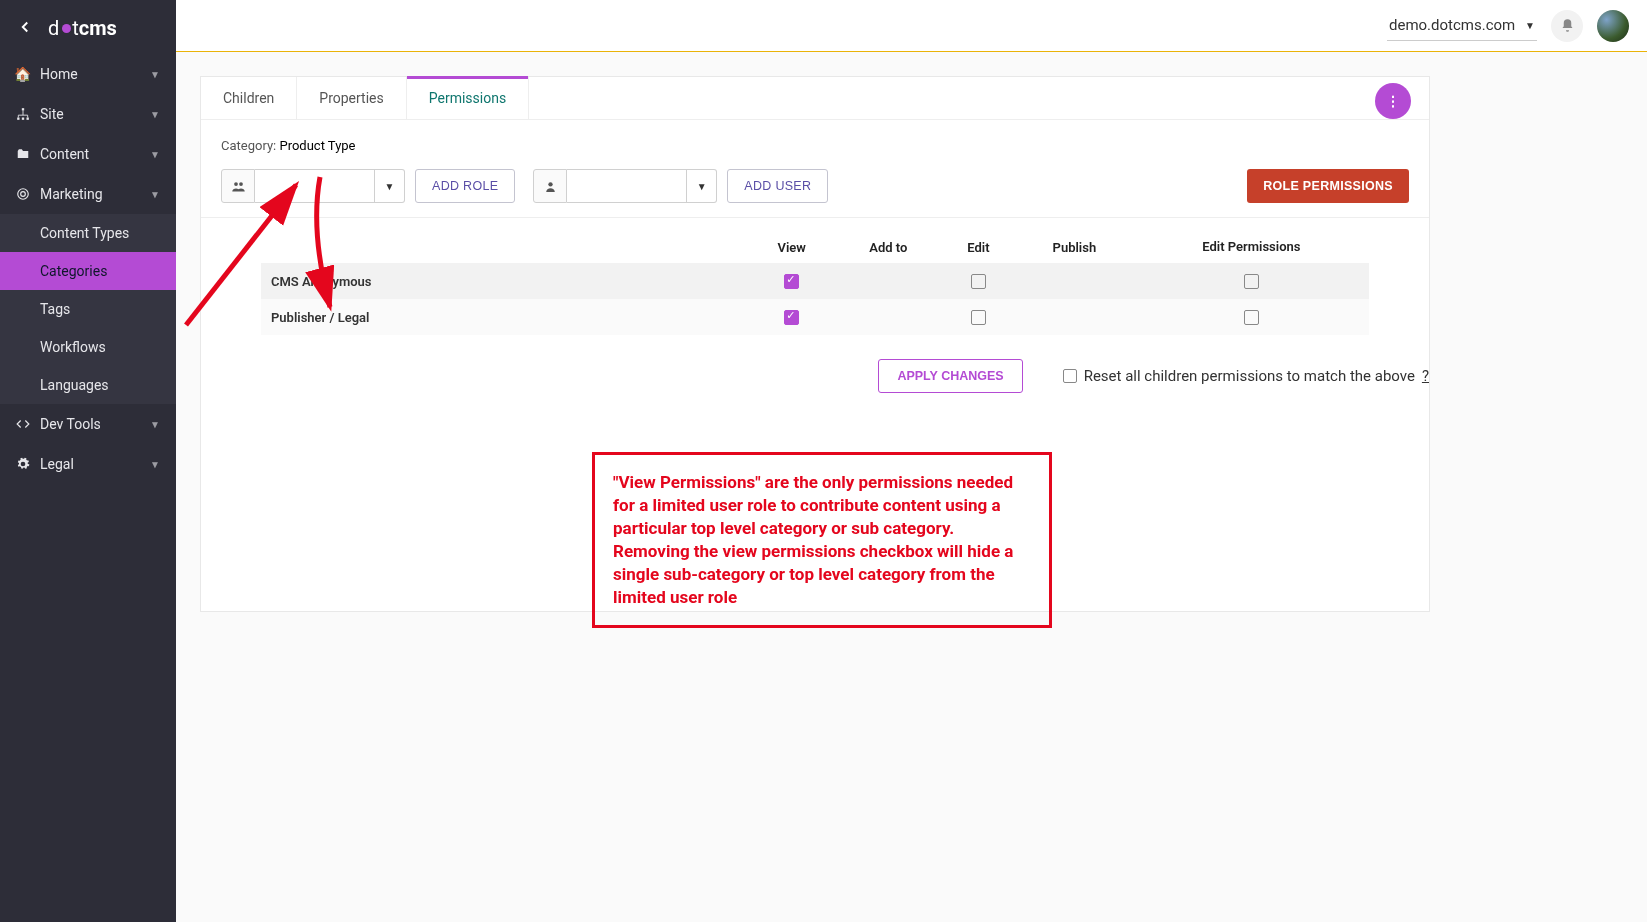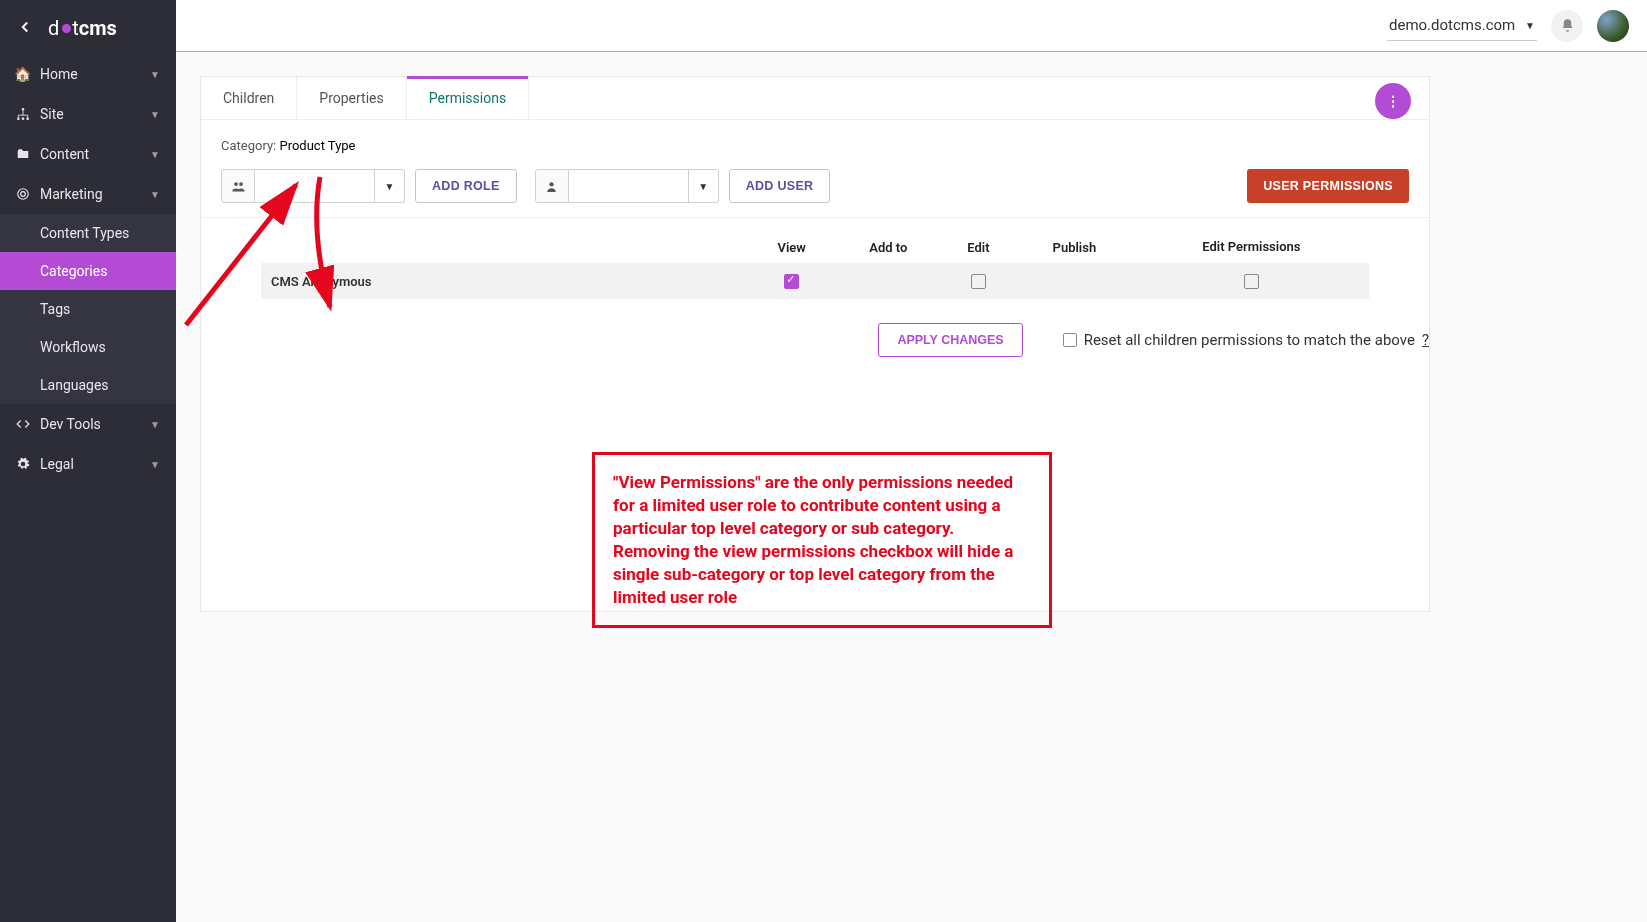--- a/index.html
+++ b/index.html
@@ -74,21 +74,21 @@
   }
   .sub-item {
     display:block;
     padding: 11px 16px 11px 40px;
     cursor: pointer;
     font-size: 14px;
     color: #e6e6ea;
   }
   .sub-item.active {
     background:#b44bd4;
-    color:#ffffff;
+    color:#0f172a;
   }
 
   
   .topbar {
     position:absolute;
     left:176px; top:0;
     right:0; height:52px;
     background:#fff;
     border-bottom:1px solid #eab308;
     display:flex;
@@ -212,21 +212,21 @@
     background:#fff;
     border-radius:0 3px 3px 0;
   }
   .btn {
     height:34px;
     padding:0 16px;
     border:1px solid #c4c4d0;
     background:#fff;
     color:#5a4ea6;
     font-size:12.5px;
-    font-weight:700;
+    font-weight:400;
     letter-spacing:0.3px;
     cursor:pointer;
     border-radius:3px;
   }
   .btn.reset {
     position:absolute;
     right:20px;
     background:#c6402a;
     color:#fff;
     border:none;
@@ -480,21 +480,21 @@
         <svg width="13" height="13" viewBox="0 0 24 24" fill="currentColor">
             <circle cx="12" cy="8" r="4"></circle>
             <path d="M4 22c0-4 4-7 8-7s8 3 8 7"></path>
           </svg>
       </div>
       <input type="text" style="">
       <div class="caret">▼</div>
     </div>
     <button class="btn">ADD USER</button>
 
-    <button class="btn reset">USER PERMISSIONS</button>
+    <button class="btn reset">ROLE PERMISSIONS</button>
   </div>
 
   <table class="perm-table">
     <thead>
       <tr>
         <th style="width:44%"></th>
         <th>View</th>
         <th>Add to</th>
         <th>Edit</th>
         <th>Publish</th>
@@ -503,20 +503,28 @@
     </thead>
     <tbody>
       <tr>
         <td>CMS Anonymous</td>
         <td><span class="chk checked"></span></td>
         <td></td>
         <td><span class="chk"></span></td>
         <td></td>
         <td><span class="chk"></span></td>
       </tr>
+      <tr>
+        <td>Publisher / Legal</td>
+        <td><span class="chk checked"></span></td>
+        <td></td>
+        <td><span class="chk"></span></td>
+        <td></td>
+        <td><span class="chk"></span></td>
+      </tr>
     </tbody>
   </table>
 
   <div class="actions-row">
     <button class="apply-btn">APPLY CHANGES</button>
     <label class="reset-children">
       <span class="chk" style="width:14px;height:14px"></span>
       <span>Reset all children permissions to match the above</span>
       <span class="q">?</span>
     </label>

